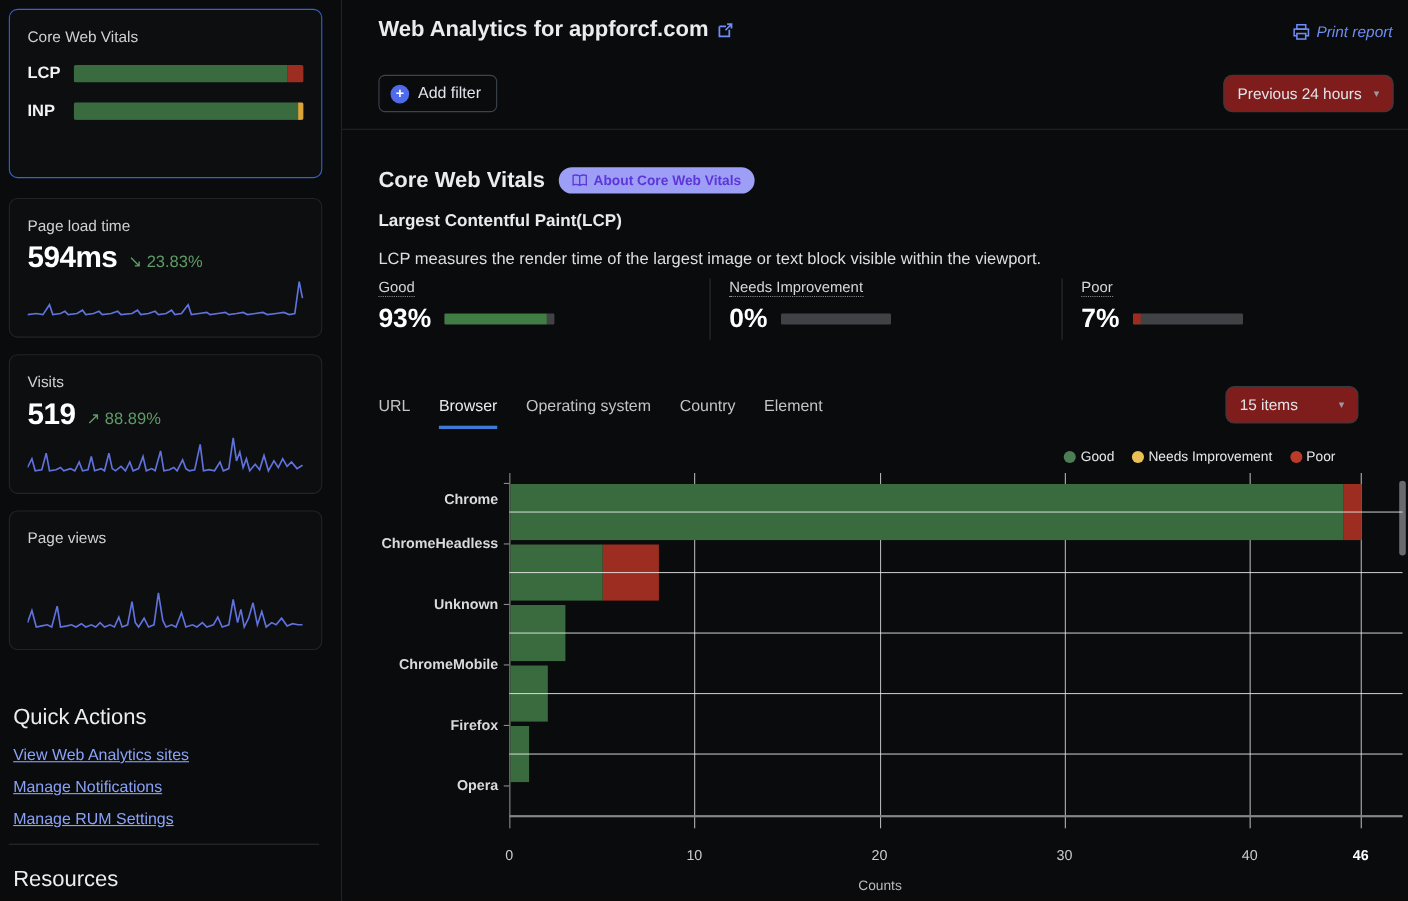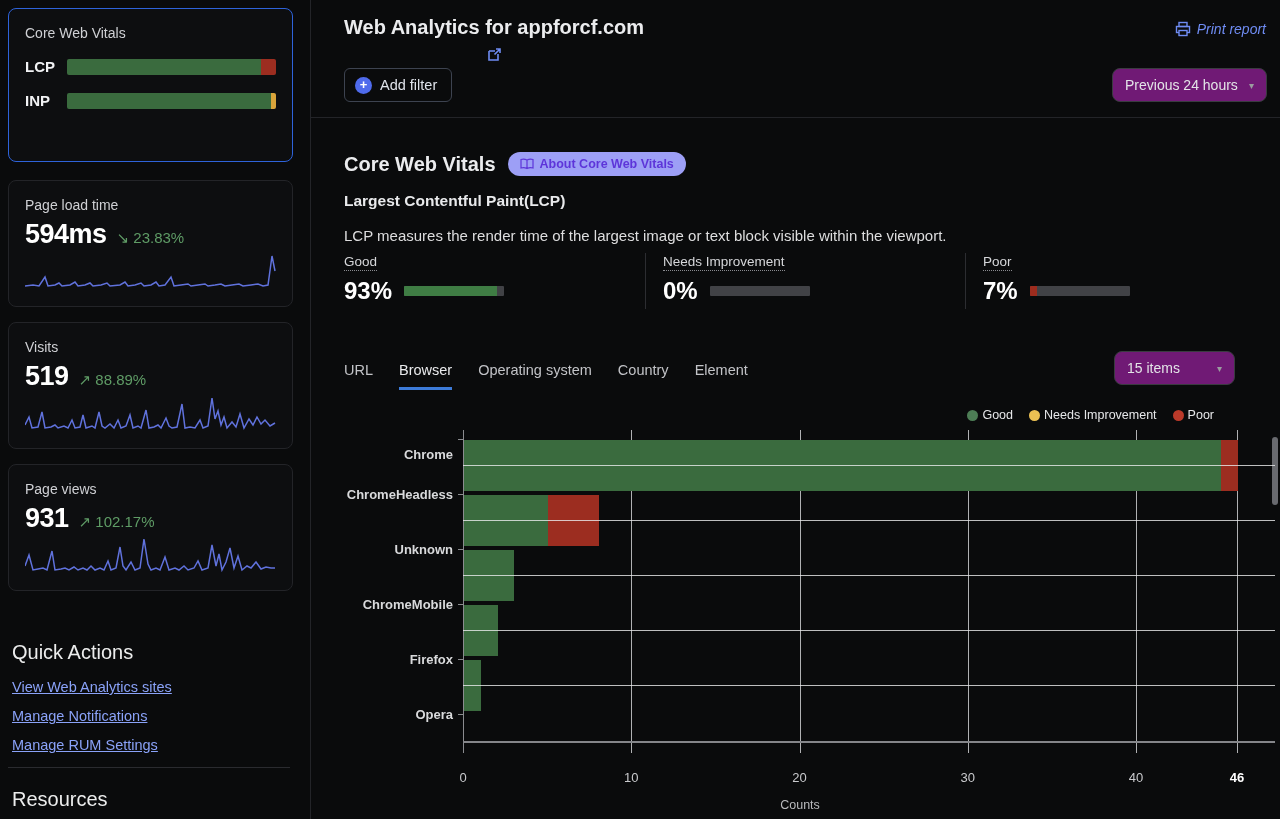--- a/index.html
+++ b/index.html
@@ -22,31 +22,31 @@
   .stat-change { margin-left:10px; font-size:15px; color:#5f9c66; }
   .spark { position:absolute; left:16px; bottom:12px; }
   .qa-title { position:absolute; left:12px; font-size:20px; font-weight:normal; color:#eceded; }
   .qa-link { position:absolute; left:12px; font-size:14.5px; color:#8aa2f8;
     text-decoration:underline; cursor:pointer; }
   .side-divider { position:absolute; left:8px; right:20px; height:1px; background:#2a2b2f; }
 
   
   #main { position:absolute; left:311px; top:0; width:969px; height:819px; }
   .page-title { position:absolute; left:33px; top:16px; font-size:20px; font-weight:bold;
-    color:#ebecee; display:flex; align-items:center; gap:8px;flex-direction:column; }
+    color:#ebecee; display:flex; align-items:center; gap:8px; }
   .print-link { position:absolute; right:14px; top:21px; font-size:14px; color:#6f8cf3;
     display:flex; align-items:center; gap:6px; cursor:pointer;font-style:italic; }
   .btn-addfilter { position:absolute; left:33px; top:68px; height:34px; padding:0 14px 0 10px;
     display:flex; align-items:center; gap:8px; background:transparent;
     border:1px solid #3d4350; border-radius:6px; color:#dfe3ea; font-size:14.5px; cursor:pointer; }
   .plus-circle { width:17px; height:17px; border-radius:50%; background:#4f6bec; color:#fff;
     font-size:13px; line-height:16px; text-align:center; font-weight:bold; }
   .dropdown { position:absolute; height:34px; border:1px solid #3a3b40; border-radius:8px;
     display:flex; align-items:center; justify-content:space-between; padding:0 12px;
-    font-size:14px; color:#e3e4e7; cursor:pointer; background:#701a75; }
+    font-size:14px; color:#e3e4e7; cursor:pointer; background:#7f1d1d; }
   .caret { color:#9a9b9f; font-size:10px; margin-left:10px; }
   .hdr-divider { position:absolute; left:0; right:0; top:117px; height:1px; background:#232428; }
 
   .cwv-heading { position:absolute; left:33px; top:152px; display:flex; align-items:center; gap:12px; }
   .cwv-heading h2 { font-size:20px; font-weight:bold; color:#ebecee; }
   .badge { background:#9d9ff6; color:#5d35d9; font-size:12.5px; font-weight:bold;
     border-radius:999px; padding:5px 12px; display:flex; align-items:center; gap:6px; cursor:pointer; }
   .metric-title { position:absolute; left:33px; top:192px; font-size:15.5px; font-weight:bold; color:#e9eaec; }
   .metric-desc { position:absolute; left:33px; top:227px; font-size:15px; color:#dededf; }
 
@@ -131,24 +131,20 @@
       <span class="stat-value">519</span>
       <span class="stat-change"><span>↗</span> <span>88.89%</span></span>
     </div>
     <svg class="spark" width="253" height="45" viewBox="0 0 253 45">
       <polyline id="spark1" fill="none" stroke="#6072dd" stroke-width="1.5" points="0,34 4,26 7,37 13,36 17,21 20,37 26,36 30,34 33,37 39,35 43,37 47,29 50,37 55,36 58,24 61,37 67,35 70,37 74,21 77,35 80,37 85,33 89,37 93,29 96,37 101,35 105,24 108,37 113,35 116,37 121,19 124,37 129,36 133,34 136,37 141,27 144,35 147,37 152,36 157,13 160,37 165,36 170,37 175,29 178,37 183,35 187,7 190,28 193,20 196,34 199,26 202,37 207,31 211,36 215,23 219,37 224,28 228,34 232,26 236,33 240,29 245,35 250,32"></polyline>
     </svg>
   </div>
 
   <div class="card" style="top:464px; height:127px;">
     <div class="card-title">Page views</div>
-    <div class="stat-value-row">
-      <span class="stat-value">931</span>
-      <span class="stat-change"><span>↗</span> <span>102.17%</span></span>
-    </div>
     <svg class="spark" width="253" height="45" viewBox="0 0 253 45">
       <polyline id="spark2" fill="none" stroke="#6072dd" stroke-width="1.5" points="0,33 4,22 8,37 13,36 18,35 22,37 27,18 30,37 36,36 40,35 44,37 49,34 53,37 58,35 62,37 66,33 70,37 75,35 79,37 83,28 86,37 91,35 95,14 98,33 101,37 106,29 110,37 115,35 119,6 123,31 126,37 131,35 135,37 140,24 144,37 150,35 154,37 159,33 163,37 169,35 173,28 177,37 183,35 187,12 191,33 194,21 197,37 201,29 205,15 209,35 213,23 217,37 222,33 226,35 231,29 236,36 241,34 246,35 250,35"></polyline>
     </svg>
   </div>
 
   <div class="qa-title" style="top:641px;">Quick Actions</div>
   <div id="qa-links">
       <div class="qa-link" style="top: 679px;">View Web Analytics sites</div>
       <div class="qa-link" style="top: 708px;">Manage Notifications</div>
       <div class="qa-link" style="top: 737px;">Manage RUM Settings</div>

